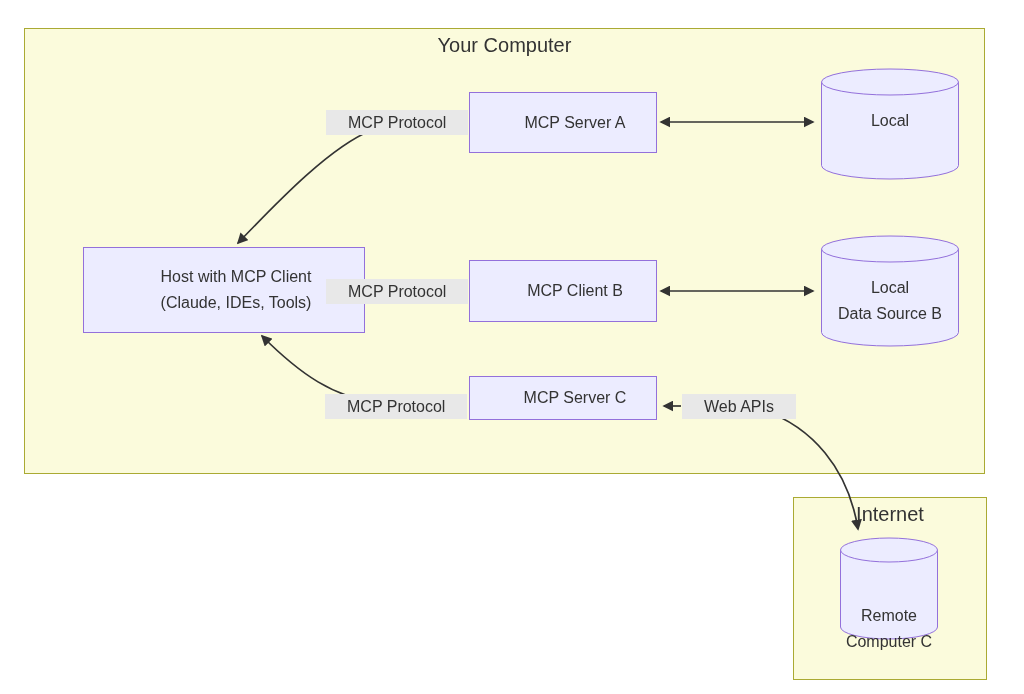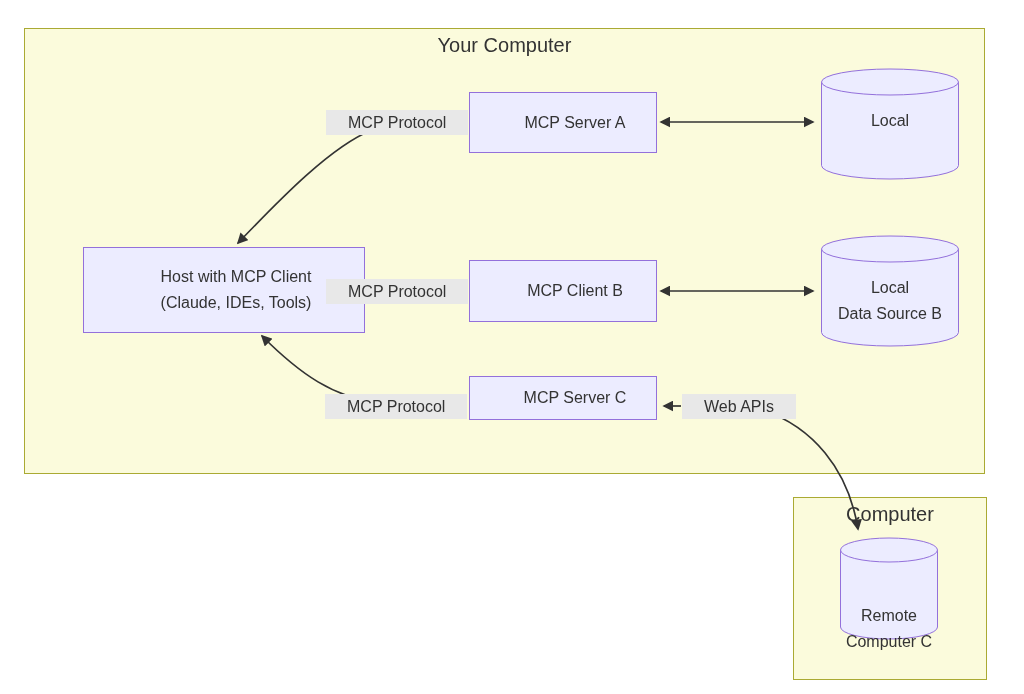--- a/index.html
+++ b/index.html
@@ -97,21 +97,21 @@
 </head>
 <body>
 
 <div class="stage">
 
   <div class="group" style="left:24px; top:28px; width:961px; height:446px;">
     <div class="group-title">Your Computer</div>
   </div>
 
   <div class="group" style="left:793px; top:497px; width:194px; height:183px;">
-    <div class="group-title">Computer</div>
+    <div class="group-title">Internet</div>
   </div>
 
   <svg class="edges" width="1024" height="694" viewBox="0 0 1024 694">
     <defs>
       <marker id="arrowhead" viewBox="0 0 10 10" refX="8.5" refY="5" markerWidth="11" markerHeight="11" markerUnits="userSpaceOnUse" orient="auto-start-reverse">
         <path d="M0,0 L10,5 L0,10 Z"></path>
       </marker>
     </defs>
 
     <path class="edge" d="M372,130 C332,146 283,196 238,243" marker-end="url(#arrowhead)"></path>

